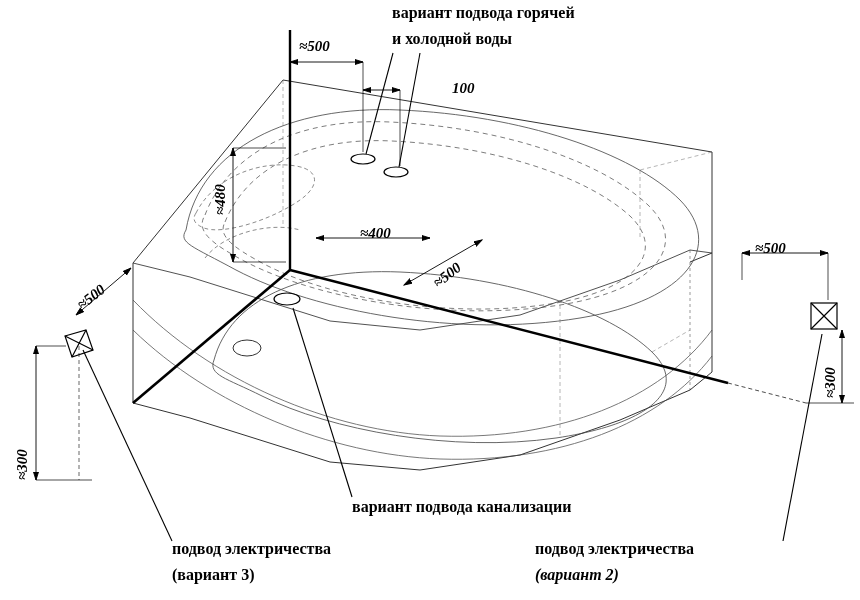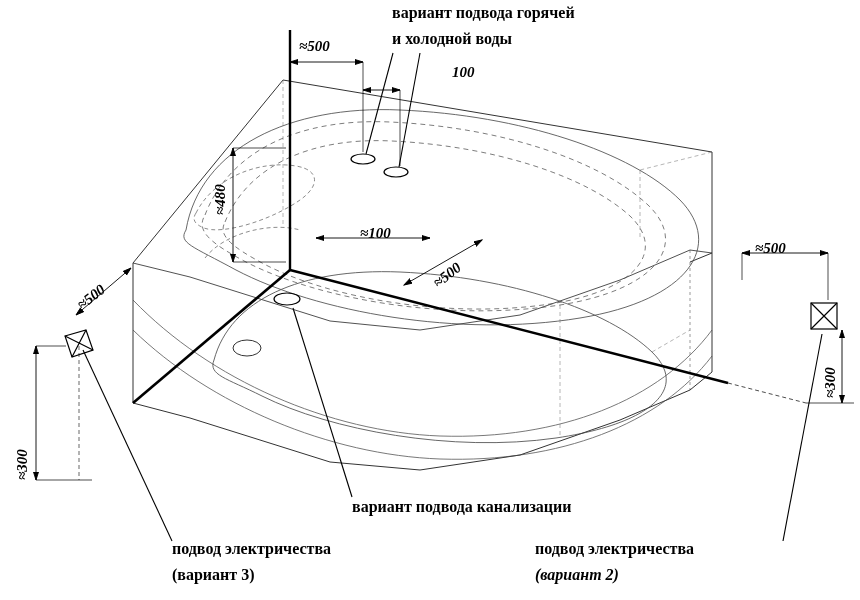--- a/index.html
+++ b/index.html
@@ -196,25 +196,25 @@
   <div class="lbl lbl-main" style="left:352px; top:498px;">вариант подвода канализации</div>
 
   <div class="lbl lbl-main" style="left:172px; top:540px;">подвод электричества</div>
   <div class="lbl lbl-main" style="left:172px; top:566px;">(вариант 3)</div>
 
   <div class="lbl lbl-main" style="left:535px; top:540px;">подвод электричества</div>
   <div class="lbl lbl-main" style="left:535px; top:566px;font-style:italic;">(вариант 2)</div>
 
   <div class="lbl lbl-dim" style="left:299px; top:38px;">≈500</div>
 
-  <div class="lbl lbl-dim" style="left:452px; top:64px;">100</div>
+  <div class="lbl lbl-dim" style="left:452px; top:80px;">100</div>
 
   <div class="lbl lbl-dim rot90" style="left:212px; top:215px;">≈480</div>
 
-  <div class="lbl lbl-dim" style="left:360px; top:225px;">≈100</div>
+  <div class="lbl lbl-dim" style="left:360px; top:225px;">≈400</div>
 
   <div class="lbl lbl-dim rot-diag" style="left:430px; top:278px;">≈500</div>
 
   <div class="lbl lbl-dim rot-diag" style="left:74px; top:300px;">≈500</div>
 
   <div class="lbl lbl-dim rot90" style="left:14px; top:480px;">≈300</div>
 
   <div class="lbl lbl-dim" style="left:755px; top:240px;">≈500</div>
 
   <div class="lbl lbl-dim rot90" style="left:822px; top:398px;">≈300</div>

